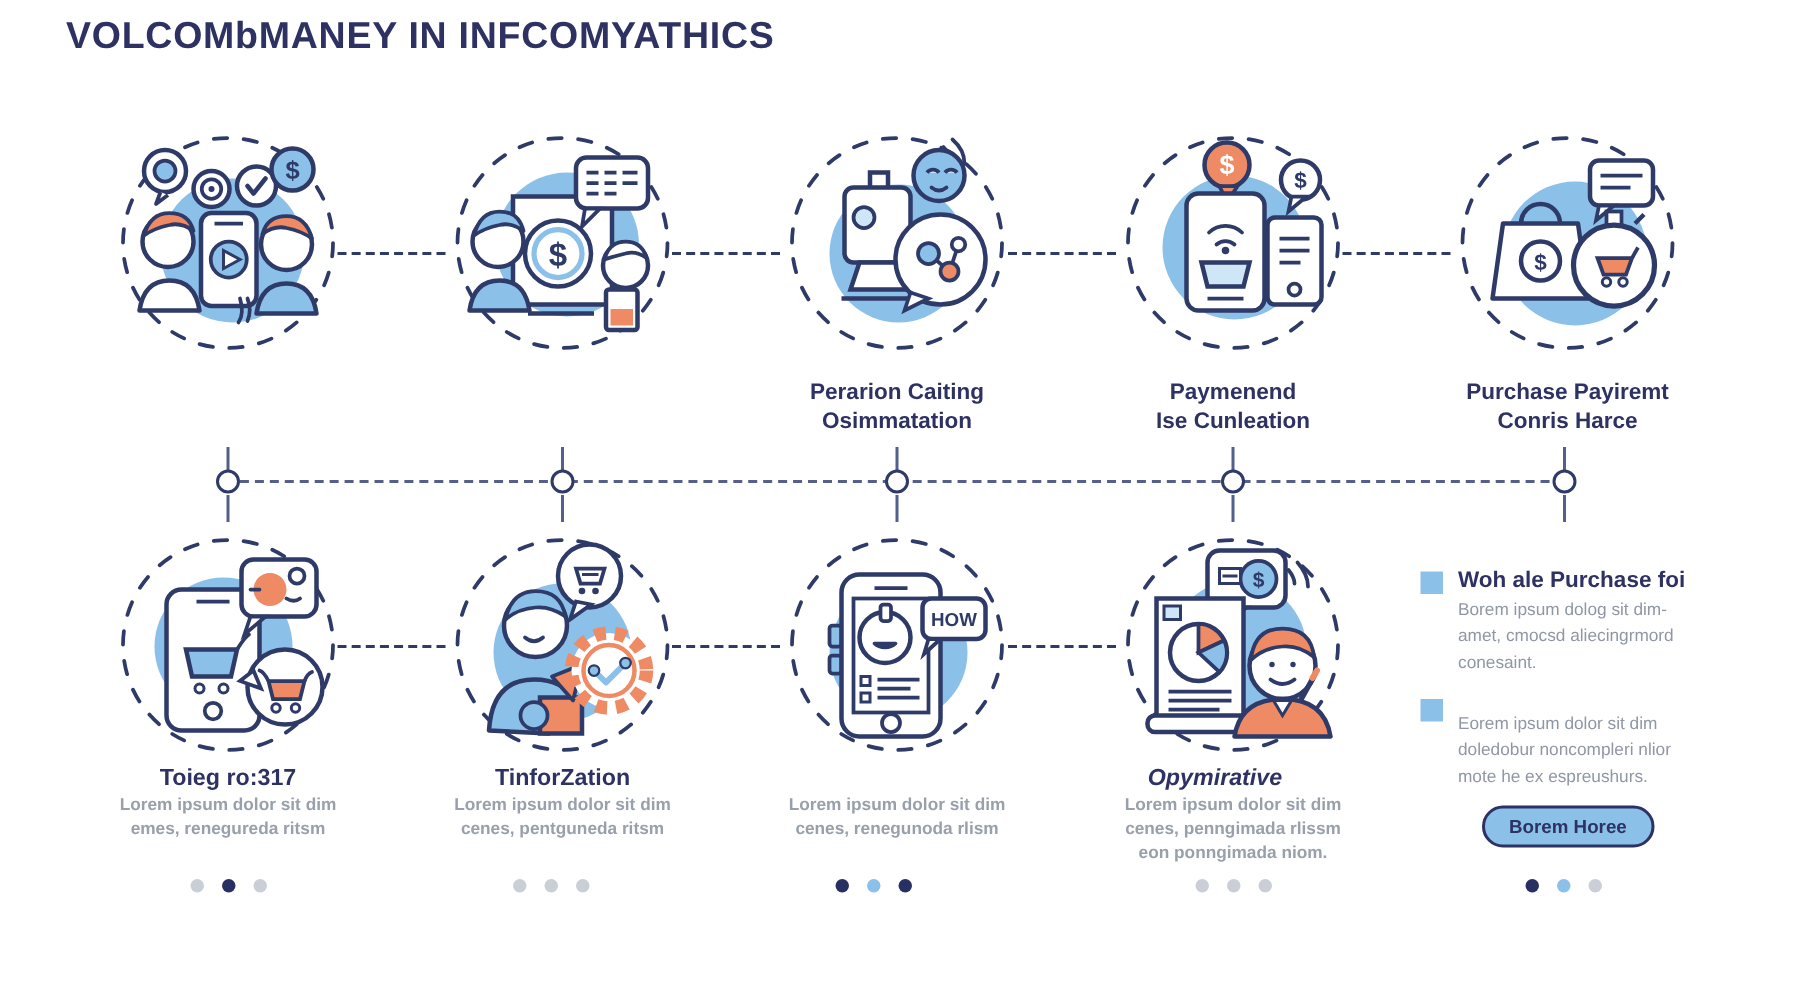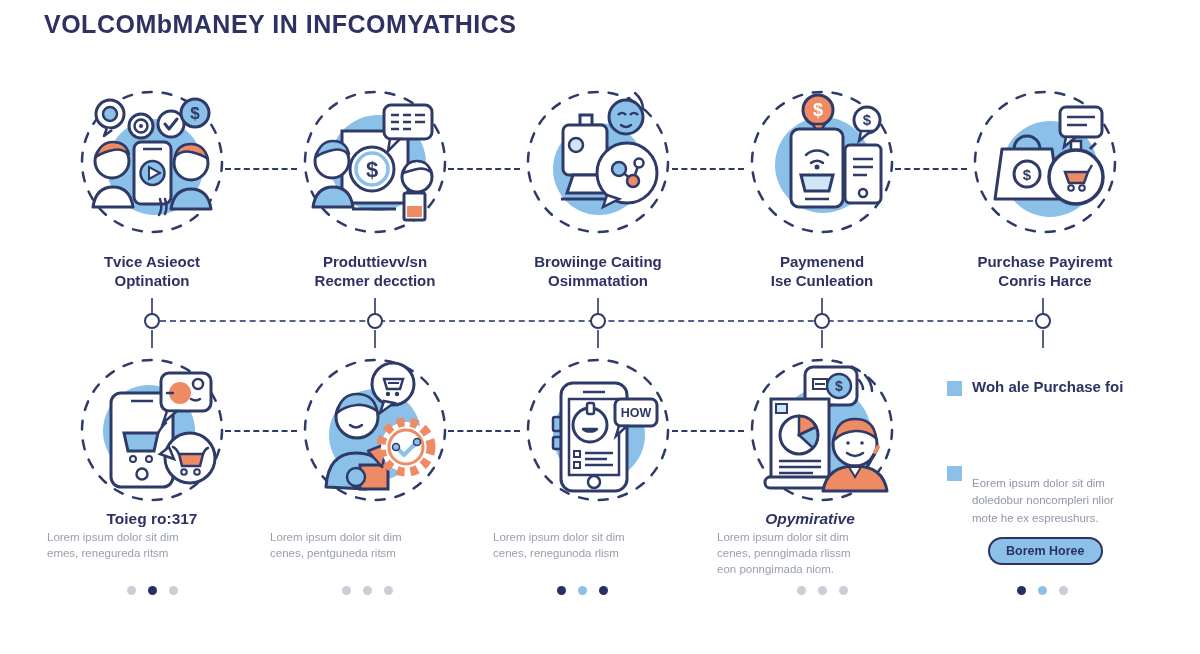--- a/index.html
+++ b/index.html
@@ -12,21 +12,21 @@
     --dot-gray:#c9ced7;
   }
   *{margin:0;padding:0;box-sizing:border-box;}
   body{font-family:"Liberation Sans",sans-serif;background:#fff;}
   .canvas{position:relative;width:1200px;height:654px;background:#fff;overflow:hidden;}
   .title{position:absolute;left:44px;top:10px;font-size:25px;font-weight:800;color:var(--navy);letter-spacing:.5px;}
   .step{position:absolute;width:150px;height:150px;}
   .step svg{width:100%;height:100%;display:block;}
   .step-label{position:absolute;width:200px;text-align:center;font-size:15px;font-weight:700;color:var(--navy);line-height:1.28;white-space:pre-line;}
   .b-title{position:absolute;width:210px;text-align:center;font-size:15.5px;font-weight:700;color:var(--navy);}
-  .b-body{position:absolute;width:210px;text-align:left;font-size:11.5px;color:var(--gray);line-height:1.4;white-space:pre-line;}
+  .b-body{position:absolute;width:210px;text-align:center;font-size:11.5px;color:var(--gray);line-height:1.4;white-space:pre-line;font-weight:bold;}
   .arrow{position:absolute;height:0;border-top:2.5px dashed var(--ink);}
   .arrow .head{position:absolute;top:-8px;width:0;height:0;border:6.5px solid transparent;}
   .head-right{right:-4px;border-left:10px solid var(--ink);border-right:none;}
   .head-left{left:-4px;border-right:10px solid var(--ink);border-left:none;}
   .connector-line{position:absolute;left:150px;top:320px;width:893px;border-top:2.5px dashed #55608a;}
   .node{position:absolute;top:313px;width:16px;height:16px;border:2.5px solid var(--ink);border-radius:50%;background:#fff;z-index:2;}
   .tick{position:absolute;width:2px;background:#55608a;z-index:1;}
   .side-bullet{position:absolute;width:15px;height:15px;background:var(--blue);}
   .side-head{position:absolute;font-size:15px;font-weight:700;color:var(--navy);width:160px;white-space:nowrap;overflow:hidden;}
   .side-body{position:absolute;font-size:11.5px;color:#8f97a5;line-height:1.5;white-space:pre-line;width:170px;}
@@ -179,25 +179,21 @@
       <span class="head head-right"></span>
     </div>
   <div class="arrow" style="left:672px;top:168px;width:72px;">
       <span class="head head-left"></span>
       <span class="head head-right"></span>
     </div>
   <div class="arrow" style="left:895px;top:168px;width:72px;">
       <span class="head head-right"></span>
     </div>
 
-  <div class="step-label" style="left:52px;top:252px;">Tvice Asieoct
-Optination</div>
-  <div class="step-label" style="left:275px;top:252px;">Produttievv/sn
-Recmer decction</div>
-  <div class="step-label" style="left:498px;top:252px;">Browiinge Caiting
+  <div class="step-label" style="left:498px;top:252px;">Perarion Caiting
 Osimmatation</div>
   <div class="step-label" style="left:945px;top:252px;">Purchase Payiremt
 Conris Harce</div>
   <div class="step-label" style="left:722px;top:252px;">Paymenend
 Ise Cunleation</div>
 
   <div class="connector-line"></div>
   <div class="tick" style="left:151px;top:298px;height:16px;"></div>
   <div class="tick" style="left:374px;top:298px;height:16px;"></div>
   <div class="tick" style="left:597px;top:298px;height:16px;"></div>
@@ -326,31 +322,35 @@
   <div class="arrow" style="left:448px;top:430px;width:72px;">
       <span class="head head-right"></span>
     </div>
   <div class="arrow" style="left:672px;top:430px;width:72px;">
       <span class="head head-right"></span>
     </div>
 
   <div class="b-title" style="left:47px;top:510px;">Toieg ro:317</div>
   <div class="b-body" style="left:47px;top:529px;">Lorem ipsum dolor sit dim
 emes, renegureda ritsm</div>
+  <div class="b-title" style="left:270px;top:510px;">TinforZation</div>
   <div class="b-body" style="left:270px;top:529px;">Lorem ipsum dolor sit dim
 cenes, pentguneda ritsm</div>
   <div class="b-body" style="left:493px;top:529px;">Lorem ipsum dolor sit dim
 cenes, renegunoda rlism</div>
   <div class="b-title" style="left:705px;top:510px;font-style:italic;">Opymirative</div>
   <div class="b-body" style="left:717px;top:529px;">Lorem ipsum dolor sit dim
 cenes, penngimada rlissm
 eon ponngimada niom.</div>
 
   <div class="side-bullet" style="left:947px;top:381px;"></div>
   <div class="side-head" style="left:972px;top:378px;">Woh ale Purchase foi</div>
+  <div class="side-body" style="left:972px;top:399px;">Borem ipsum dolog sit dim-
+amet, cmocsd aliecingrmord
+conesaint.</div>
 
   <div class="side-bullet" style="left:947px;top:466px;"></div>
   <div class="side-body" style="left:972px;top:463px;margin-top:12px;">Eorem ipsum dolor sit dim
 doledobur noncompleri nlior
 mote he ex espreushurs.</div>
 
   <button class="cta">Borem Horee</button>
 
   <div class="dots" style="left:127px;">
       <span class="dot dot--gray"></span>

